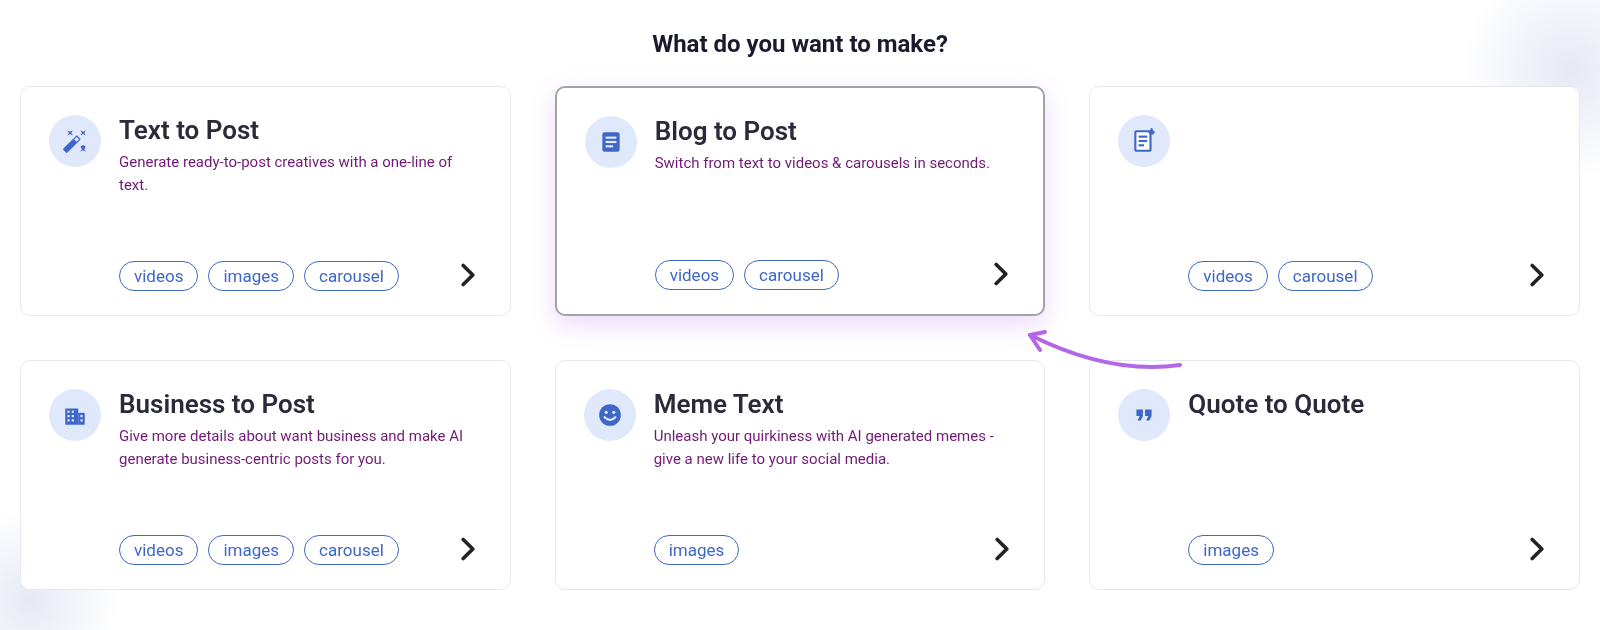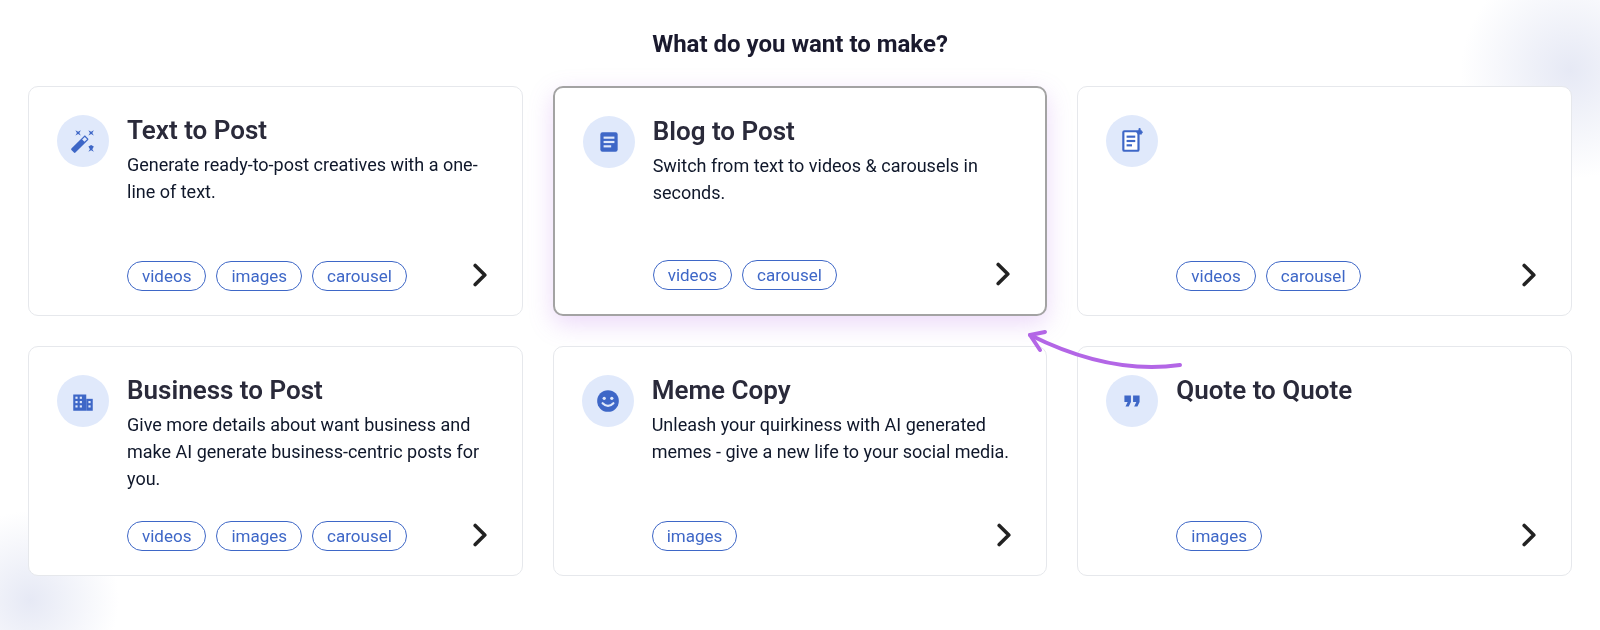--- a/index.html
+++ b/index.html
@@ -15,22 +15,22 @@
       text-align: center;
       font-size: 24px;
       font-weight: 700;
       color: #1a1a2e;
       margin-top: 30px;
       margin-bottom: 28px;
     }
     .grid {
       display: grid;
       grid-template-columns: repeat(3, 1fr);
-      gap: 30px;
-      padding: 0 28px;
+      gap: 44px;
+      padding: 0 20px;
     }
     .card {
       background: #fff;
       border: 1px solid #e6e8ec;
       border-radius: 10px;
       padding: 28px 28px 24px 28px;
       position: relative;
       display: flex;
       flex-direction: column;
       min-height: 230px;
@@ -56,22 +56,22 @@
     }
     .icon-circle svg { width: 26px; height: 26px; }
     .card-text { flex: 1; }
     .card-title {
       font-size: 26px;
       font-weight: 600;
       color: #2a2a3a;
       margin-bottom: 6px;
     }
     .card-desc {
-      font-size: 18px;
-      color: #0f172a;
+      font-size: 15px;
+      color: #701a75;
       line-height: 1.5;
     }
     .card-footer {
       margin-top: auto;
       padding-top: 20px;
       display: flex;
       align-items: flex-start;
       justify-content: space-between;
     }
     .tags {
@@ -249,21 +249,21 @@
     <div class="card-header">
       <div class="icon-circle">
           <svg viewBox="0 0 24 24" fill="#3e67c7">
             <circle cx="12" cy="12" r="10"></circle>
             <circle cx="8.5" cy="9.5" r="1.5" fill="#e0e9fb"></circle>
             <circle cx="15.5" cy="9.5" r="1.5" fill="#e0e9fb"></circle>
             <path d="M7 14 Q12 19 17 14" stroke="#e0e9fb" stroke-width="2" fill="none" stroke-linecap="round"></path>
           </svg>
         </div>
       <div class="card-text">
-        <div class="card-title">Meme Copy</div>
+        <div class="card-title">Meme Text</div>
         <div class="card-desc">Unleash your quirkiness with AI generated memes - give a new life to your social media.</div>
       </div>
     </div>
     <div class="card-footer">
       <div class="tags">
           <span class="tag">images</span>
         </div>
       <div class="chevron">
         <svg viewBox="0 0 12 20" fill="none" stroke="#222" stroke-width="3" stroke-linecap="round" stroke-linejoin="round">
             <path d="M2 2 L10 10 L2 18"></path>

